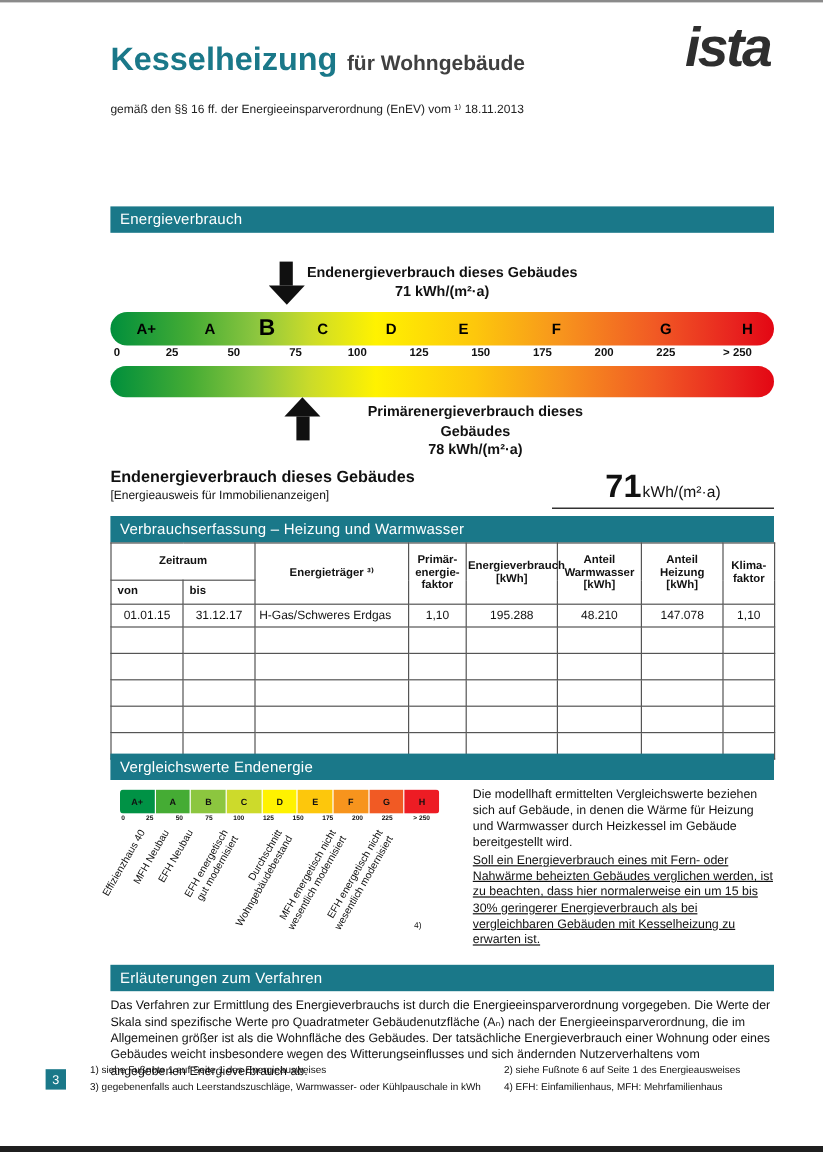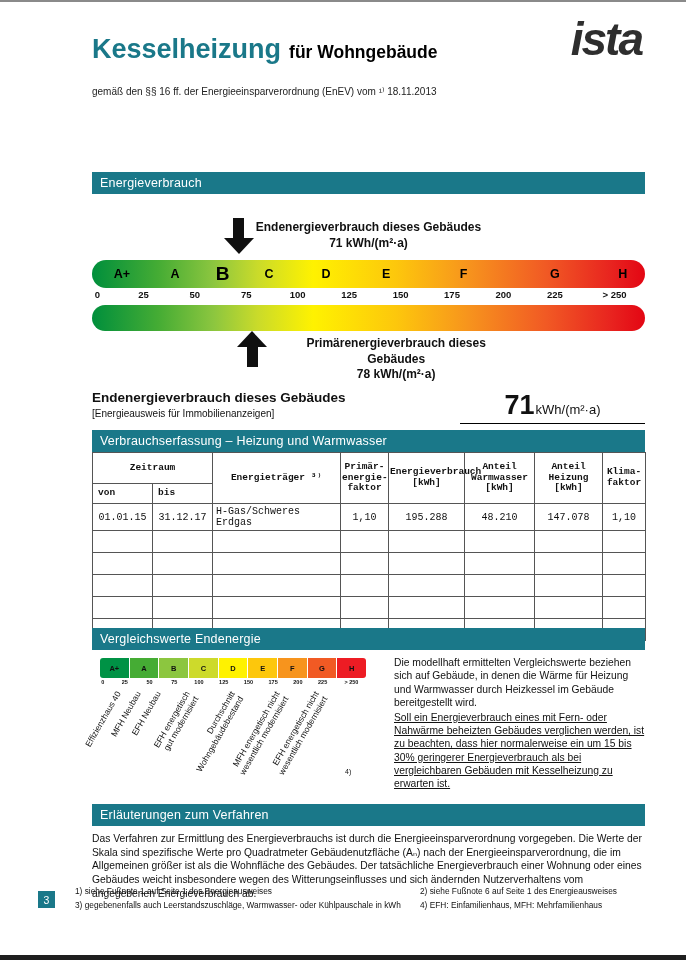--- a/index.html
+++ b/index.html
@@ -7,21 +7,21 @@
         font-family:"Liberation Sans","DejaVu Sans",sans-serif;color:#111;overflow:hidden;}
   .pre{white-space:pre-line;}
 
   
   .edge-top{position:absolute;left:0;top:0;width:100%;height:2px;background:#8a8a8a;}
   .edge-bottom{position:absolute;left:0;bottom:0;width:100%;height:5px;background:#1f1f1f;}
 
   
   .hdr{position:absolute;left:92px;top:34px;width:420px;}
   .hdr .title{font-size:27px;font-weight:700;color:#1a7889;}
-  .hdr .subtitle{font-size:17.5px;font-weight:600;color:#000000;margin-left:8px;}
+  .hdr .subtitle{font-size:17.5px;font-weight:600;color:#404040;margin-left:8px;}
   .law{position:absolute;left:92px;top:86px;font-size:10px;color:#222;}
   .logo{position:absolute;right:44px;top:12px;font-size:46px;font-weight:800;font-style:italic;
         color:#2e2e2e;letter-spacing:-2px;}
 
   
   .sec-head{position:absolute;left:92px;top:128px;width:553px;display:flex;
             justify-content:space-between;align-items:flex-start;}
   .sec-title{font-size:15.5px;font-weight:700;padding-top:4px;}
   .registry{width:185px;}
   .reg-num{font-size:13px;border-bottom:1.3px solid #000;padding-bottom:3px;}
@@ -59,21 +59,21 @@
   
   .summary{position:absolute;left:92px;top:390px;width:553px;display:flex;
            justify-content:space-between;align-items:flex-start;}
   .es-title{font-size:13.5px;font-weight:700;}
   .es-note{font-size:10px;margin-top:3px;}
   .es-value{width:185px;border-bottom:1.3px solid #000;text-align:center;padding-bottom:2px;}
   .es-num{font-size:27px;font-weight:700;}
   .es-unit{font-size:13px;margin-left:1px;text-align:right;}
 
   
-  .tbl{position:absolute;left:92px;top:452px;width:553px;font-family:Liberation Mono, monospace;}
+  .tbl{position:absolute;left:92px;top:452px;width:553px;}
   table{border-collapse:collapse;width:553px;table-layout:fixed;}
   th,td{border:1px solid #555;}
   thead th{font-size:9.5px;font-weight:700;text-align:center;vertical-align:middle;
            padding:2px 1px;line-height:1.15;}
   thead th.sub{text-align:left;padding-left:5px;font-weight:700;height:15px;}
   tbody td{font-size:10px;text-align:center;padding:2px 3px;height:14px;}
   tbody td.left{text-align:left;}
   tr.empty td{height:17px;}
 
   

